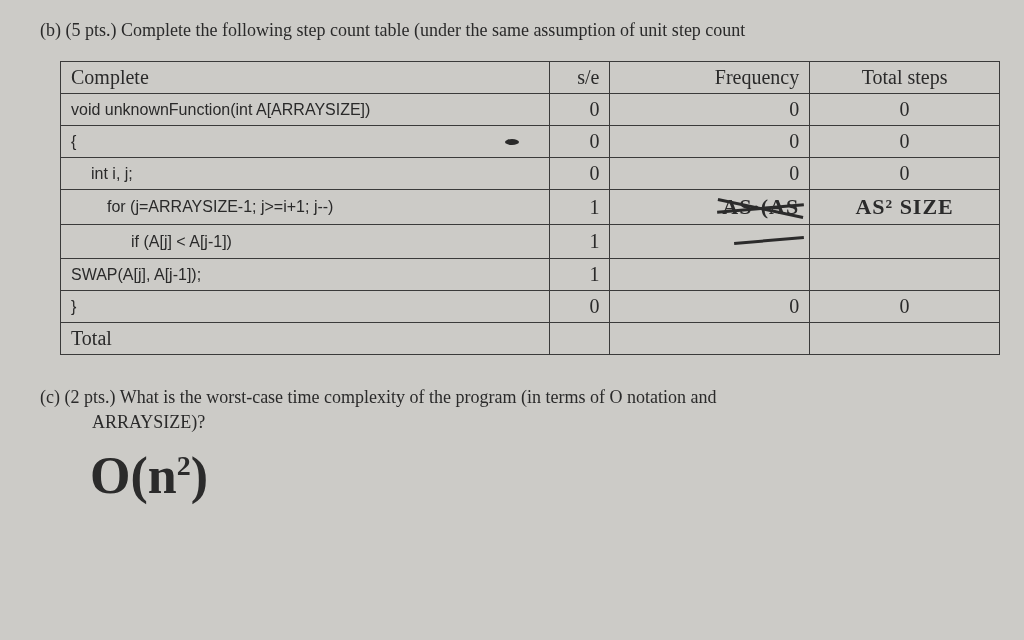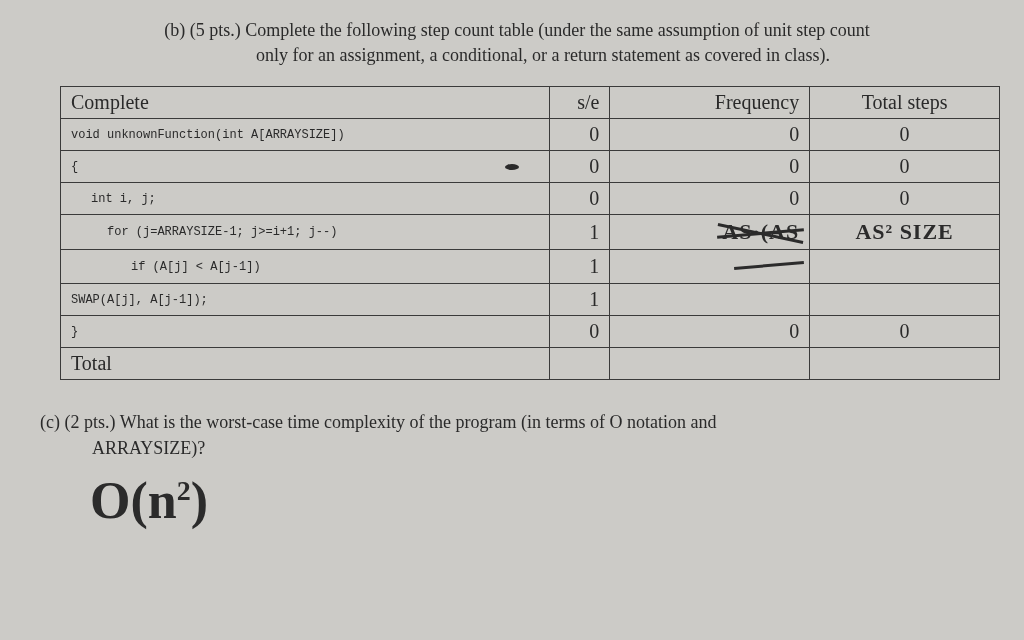--- a/index.html
+++ b/index.html
@@ -11,42 +11,41 @@
       color: #2a2a2a;
       padding: 18px 30px;
       position: relative;
       overflow: hidden;
     }
     .question-b {
       font-size: 18px;
       line-height: 1.4;
       margin-bottom: 18px;
       padding-left: 10px;
-      text-align: center;
     }
     .indent { padding-left: 52px; }
     table {
       border-collapse: collapse;
       width: 940px;
       margin-left: 30px;
       margin-bottom: 30px;
     }
     td, th {
       border: 1.5px solid #3a3a3a;
       padding: 4px 10px;
       font-size: 20px;
       vertical-align: middle;
       text-align: left;
       height: 32px;
     }
     .col-stmt { width: 490px; }
     .col-se { width: 60px; text-align: right; }
     .col-freq { width: 200px; text-align: right; }
     .col-total { width: 190px; text-align: center; }
-    .mono { font-family: Liberation Mono, monospace; font-size: 12px; }
+    .mono { font-family: Liberation Sans, sans-serif; font-size: 16px; }
     .pad1 { padding-left: 30px; }
     .pad2 { padding-left: 46px; }
     .pad3 { padding-left: 70px; }
     .pad4 { }
     .header-row td { font-family: Georgia, serif; }
     .hw {
       font-family: 'Comic Sans MS', cursive;
       font-weight: bold;
       color: #2b2b2b;
       font-size: 22px;
@@ -89,21 +88,20 @@
       border-radius: 50%;
       vertical-align: middle;
     }
   </style>
 </head>
 <body>
 
 <div class="question-b">
   <span>(b) (5 pts.)</span>
   <span>Complete the following step count table (under the same assumption of unit step count</span>
-  <div class="indent">only for an assignment, a conditional, or a return statement as covered in class).</div>
 </div>
 
 <table>
   <tbody>
       <tr class="header-row">
     <td class="col-stmt">Complete</td>
     <td class="col-se">s/e</td>
     <td class="col-freq">Frequency</td>
     <td class="col-total">Total steps</td>
   </tr>

